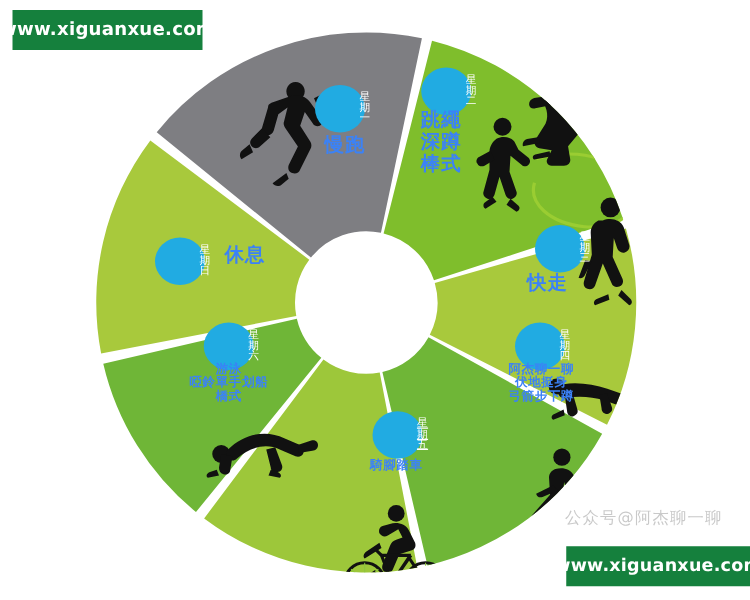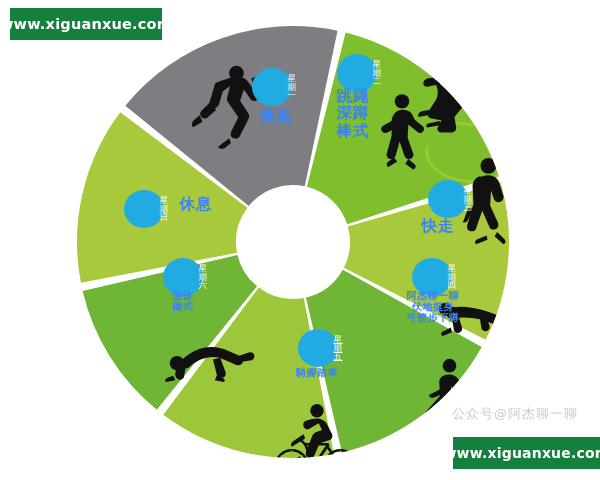--- a/index.html
+++ b/index.html
@@ -270,20 +270,21 @@
     <span class="ln">伏地挺身</span>
     <span class="ln">弓箭步下蹲</span>
   </div>
 
   <div class="act-label small" style="left:267px; top:367px; width:100px;">
     <span class="ln">騎腳踏車</span>
   </div>
 
   <div class="act-label small" style="left:118px; top:290px; width:130px;">
     <span class="ln">游泳</span>
+    <span class="ln">啞鈴單手划船</span>
     <span class="ln">橋式</span>
   </div>
 
   <div class="act-label" style="left:168px; top:196px; width:56px;">
     <span class="ln">休息</span>
   </div>
 
   <div class="wm-plate" id="wm-top">www.xiguanxue.com</div>
 
   <div id="wm-faint">公众号@阿杰聊一聊</div>

